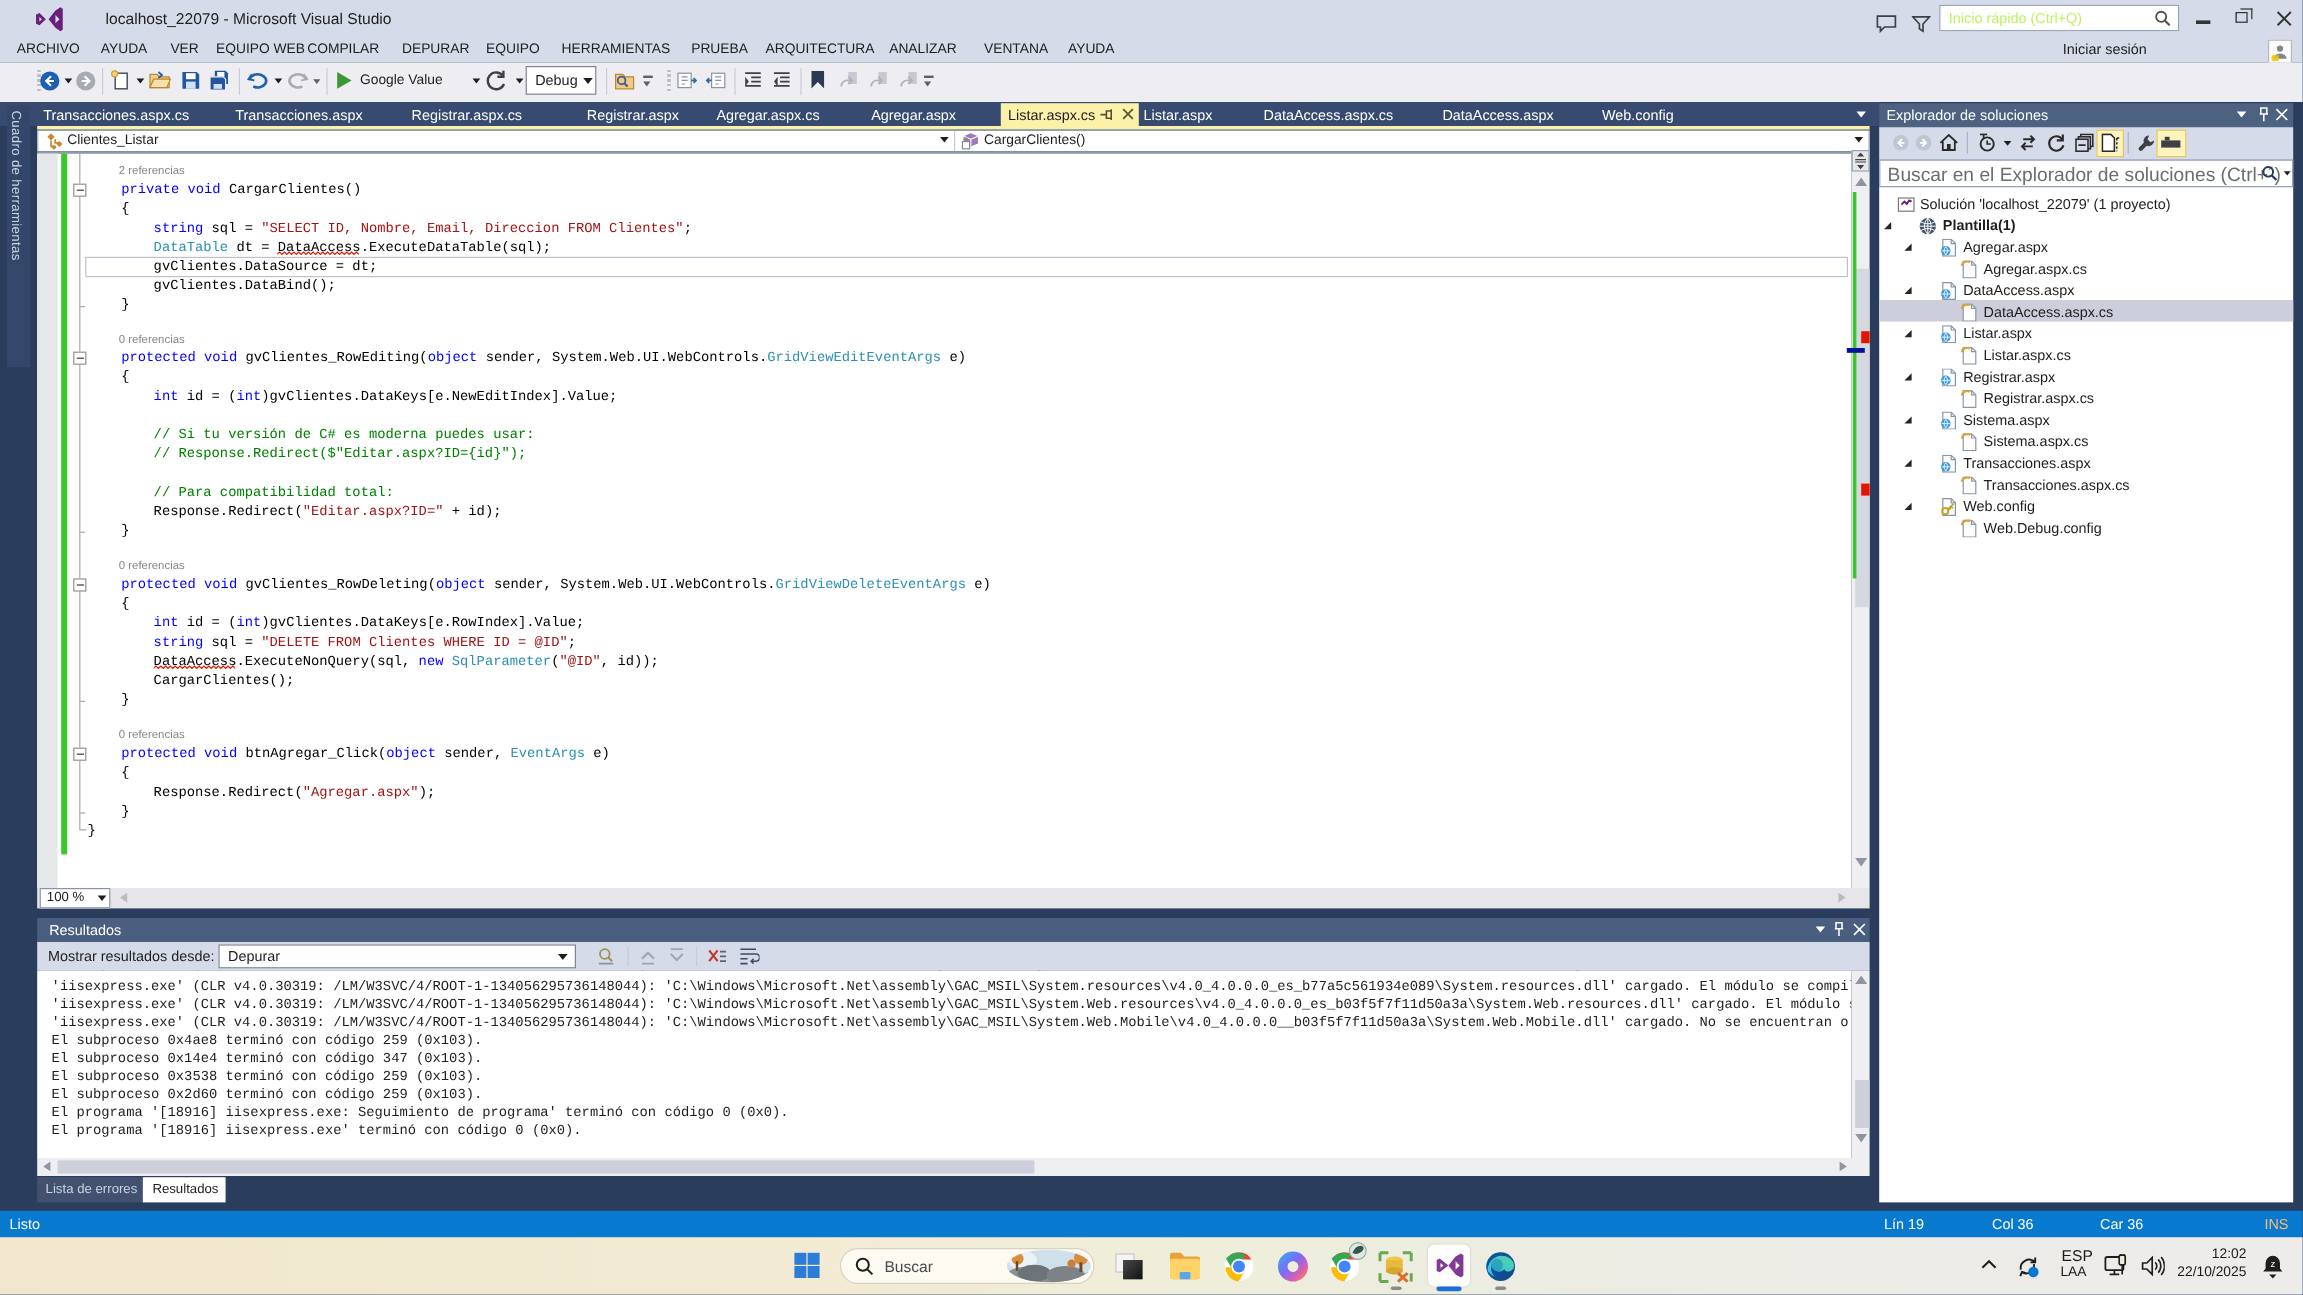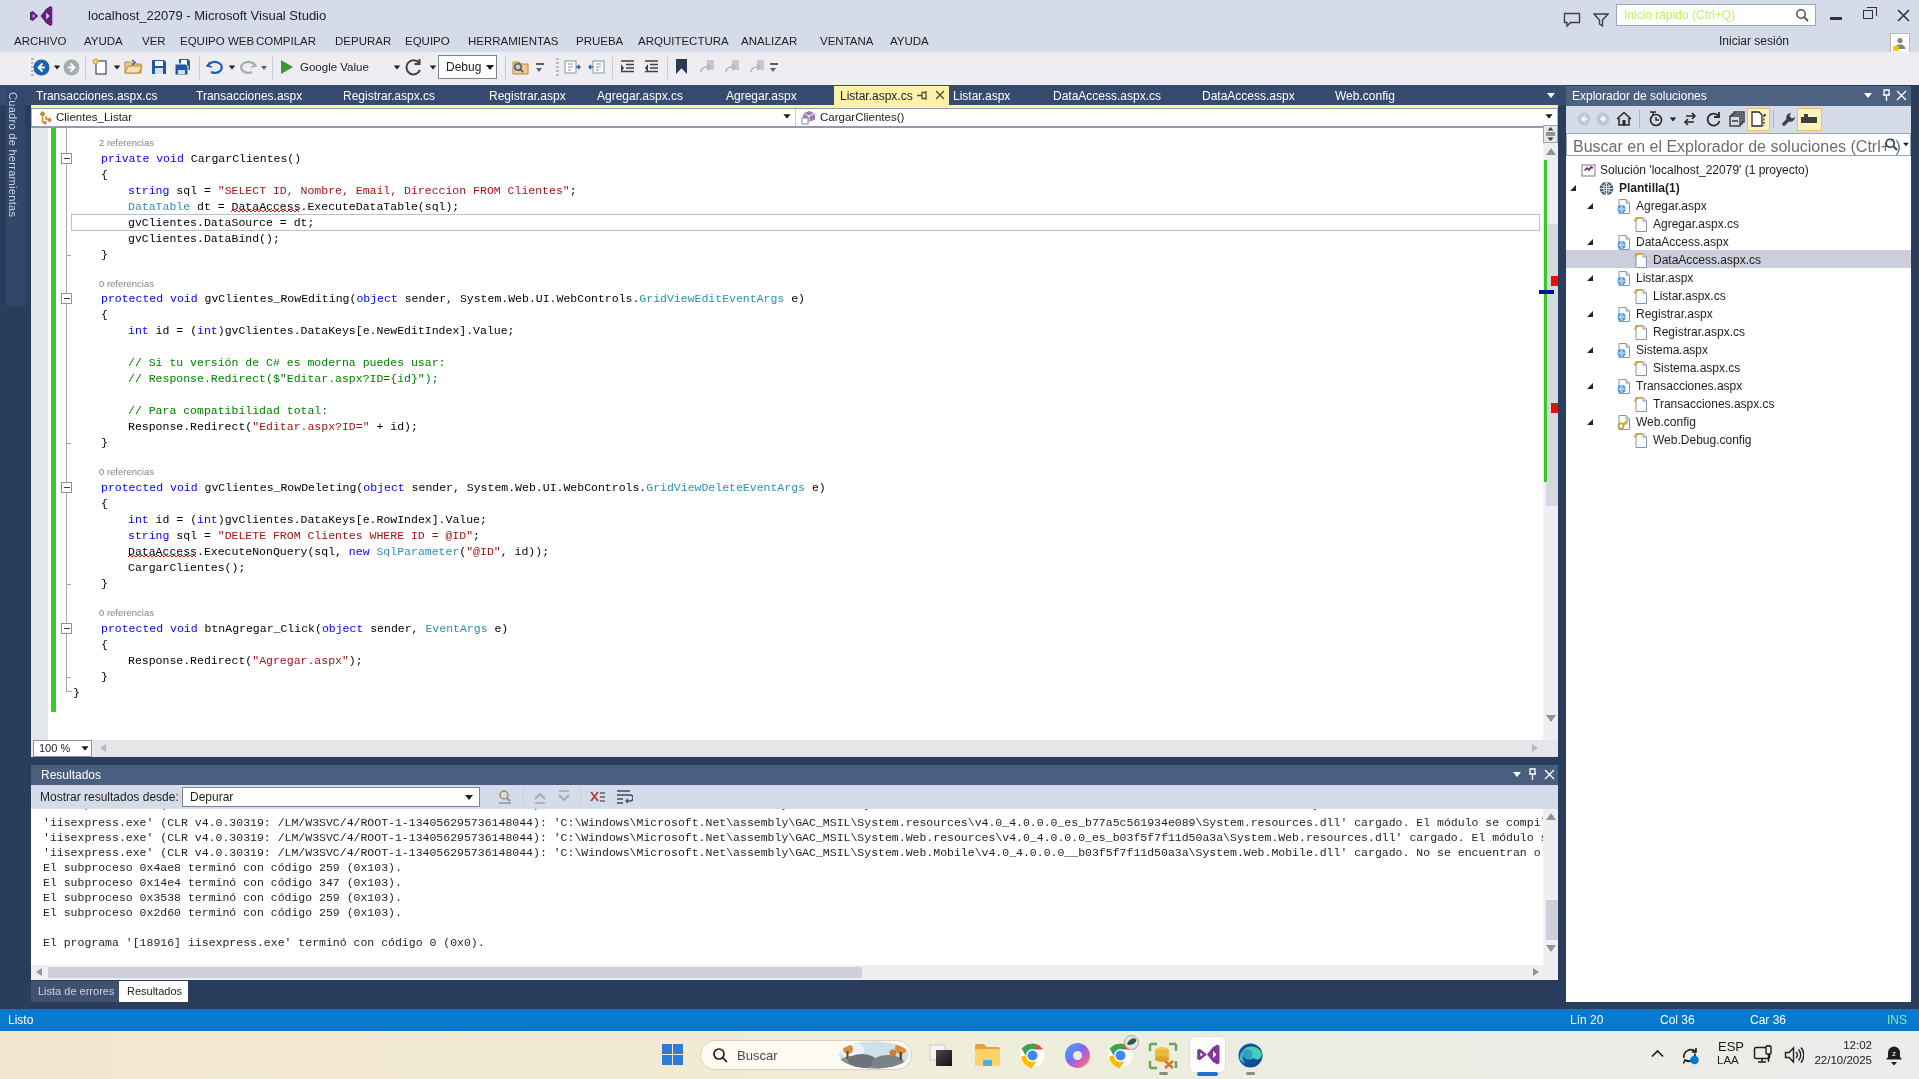--- a/index.html
+++ b/index.html
@@ -318,20 +318,21 @@
   </svg>
 <div class="abs" style="left:31px;top:809px;width:1512px;height:156px;background:#fff;overflow:hidden">
 <div class="mono" style="left:12px;top:-12px;line-height:15px;color:#1e1e1e">'iisexpress.exe' (CLR v4.0.30319: /LM/W3SVC/4/ROOT-1-134056295736148044): 'C:\Windows\Microsoft.Net\assembly\GAC_MSIL\System.Web.Extensions.resources\v4.0_4.0.0.0_es_31bf3856ad364e35\System.Web.Extensions.resources.dll' cargado.</div>
 <div class="mono" style="left:12px;top:6px;line-height:15px;color:#1e1e1e">'iisexpress.exe' (CLR v4.0.30319: /LM/W3SVC/4/ROOT-1-134056295736148044): 'C:\Windows\Microsoft.Net\assembly\GAC_MSIL\System.resources\v4.0_4.0.0.0_es_b77a5c561934e089\System.resources.dll' cargado. El módulo se compiló sin símbolos.</div>
 <div class="mono" style="left:12px;top:21px;line-height:15px;color:#1e1e1e">'iisexpress.exe' (CLR v4.0.30319: /LM/W3SVC/4/ROOT-1-134056295736148044): 'C:\Windows\Microsoft.Net\assembly\GAC_MSIL\System.Web.resources\v4.0_4.0.0.0_es_b03f5f7f11d50a3a\System.Web.resources.dll' cargado. El módulo se compiló</div>
 <div class="mono" style="left:12px;top:36px;line-height:15px;color:#1e1e1e">'iisexpress.exe' (CLR v4.0.30319: /LM/W3SVC/4/ROOT-1-134056295736148044): 'C:\Windows\Microsoft.Net\assembly\GAC_MSIL\System.Web.Mobile\v4.0_4.0.0.0__b03f5f7f11d50a3a\System.Web.Mobile.dll' cargado. No se encuentran o no</div>
 <div class="mono" style="left:12px;top:51px;line-height:15px;color:#1e1e1e">El subproceso 0x4ae8 terminó con código 259 (0x103).</div>
 <div class="mono" style="left:12px;top:66px;line-height:15px;color:#1e1e1e">El subproceso 0x14e4 terminó con código 347 (0x103).</div>
 <div class="mono" style="left:12px;top:81px;line-height:15px;color:#1e1e1e">El subproceso 0x3538 terminó con código 259 (0x103).</div>
 <div class="mono" style="left:12px;top:96px;line-height:15px;color:#1e1e1e">El subproceso 0x2d60 terminó con código 259 (0x103).</div>
+<div class="mono" style="left:12px;top:111px;line-height:15px;color:#1e1e1e">El programa '[18916] iisexpress.exe: Seguimiento de programa' terminó con código 0 (0x0).</div>
 <div class="mono" style="left:12px;top:126px;line-height:15px;color:#1e1e1e">El programa '[18916] iisexpress.exe' terminó con código 0 (0x0).</div>
 </div>
 <div class="abs" style="left:1543px;top:809px;width:15px;height:156px;background:#efeff2"></div>
 <div class="abs" style="left:1546px;top:813px;width:0;height:0;border-left:5px solid transparent;border-right:5px solid transparent;border-bottom:7px solid #8e95a2"></div>
 <div class="abs" style="left:1546px;top:945px;width:0;height:0;border-left:5px solid transparent;border-right:5px solid transparent;border-top:7px solid #8e95a2"></div>
 <div class="abs" style="left:1546px;top:900px;width:12px;height:40px;background:#cdd0da"></div>
 <div class="abs" style="left:31px;top:965px;width:1527px;height:15px;background:#efeff2"></div>
 <div class="abs" style="left:36px;top:968px;width:0;height:0;border-top:4.5px solid transparent;border-bottom:4.5px solid transparent;border-right:6px solid #8e95a2"></div>
 <div class="abs" style="left:1533px;top:968px;width:0;height:0;border-top:4.5px solid transparent;border-bottom:4.5px solid transparent;border-left:6px solid #8e95a2"></div>
 <div class="abs" style="left:48px;top:967px;width:814px;height:11px;background:#cdd0da"></div>
@@ -513,24 +514,24 @@
 <div class="row" style="left:1636px;top:413px;font-weight:normal">Web.config</div>
 <svg class="abs" style="left:1634px;top:433px" width="14" height="15" viewBox="0 0 14 15">
     <path d="M2 14.5 V0.5 h7 l3.5 3.5 v10.5 z" fill="#fdfdfd" stroke="#8896a8" stroke-width="1"></path>
     <path d="M9 0.5 v3.5 h3.5" fill="none" stroke="#8896a8" stroke-width="1"></path>
     <path d="M0.8 4.5 a4.5 4.5 0 0 1 6 -3.5" fill="none" stroke="#d9a33b" stroke-width="2"></path>
     <path d="M6 -0.5 l2.8 1 l-2.2 2 z" fill="#d9a33b"></path>
   </svg>
 <div class="row" style="left:1653px;top:431px;font-weight:normal">Web.Debug.config</div>
 <div class="abs" style="left:0;top:1009px;width:1919px;height:22px;background:#0779cf"></div>
 <div class="ui" style="left:8px;top:1013px;font-size:12px;color:#fff">Listo</div>
-<div class="ui" style="left:1570px;top:1013px;font-size:12px;color:#fff">Lín 20</div>
+<div class="ui" style="left:1570px;top:1013px;font-size:12px;color:#fff">Lín 19</div>
 <div class="ui" style="left:1660px;top:1013px;font-size:12px;color:#fff">Col 36</div>
 <div class="ui" style="left:1750px;top:1013px;font-size:12px;color:#fff">Car 36</div>
-<div class="ui" style="left:1887px;top:1013px;font-size:12px;color:#86efac">INS</div>
+<div class="ui" style="left:1887px;top:1013px;font-size:12px;color:#fdba74">INS</div>
 <div class="abs" style="left:0;top:1031px;width:1919px;height:48px;background:linear-gradient(90deg,#f1e7cf 0%,#f3ead3 35%,#efeeda 52%,#ecece2 65%,#edebe6 82%,#eeeceb 100%)"></div>
 <svg class="abs" style="left:661px;top:1043px" width="23" height="23" viewBox="0 0 23 23">
 <rect x="1" y="1" width="10" height="10" fill="#2d7dd8"></rect>
     <rect x="12" y="1" width="10" height="10" fill="#2d7dd8"></rect>
 <rect x="1" y="12" width="10" height="10" fill="#2d7dd8"></rect>
     <rect x="12" y="12" width="10" height="10" fill="#2d7dd8"></rect>
   </svg>
 <div class="abs" style="left:700px;top:1040px;width:212px;height:30px;background:#fdfaf2;border:1px solid #d9d2c2;border-radius:15px"></div>
 <svg class="abs" style="left:712px;top:1047px" width="17" height="17" viewBox="0 0 17 17">
 <circle cx="7" cy="7" r="5" fill="none" stroke="#1e1e1e" stroke-width="1.7"></circle>

